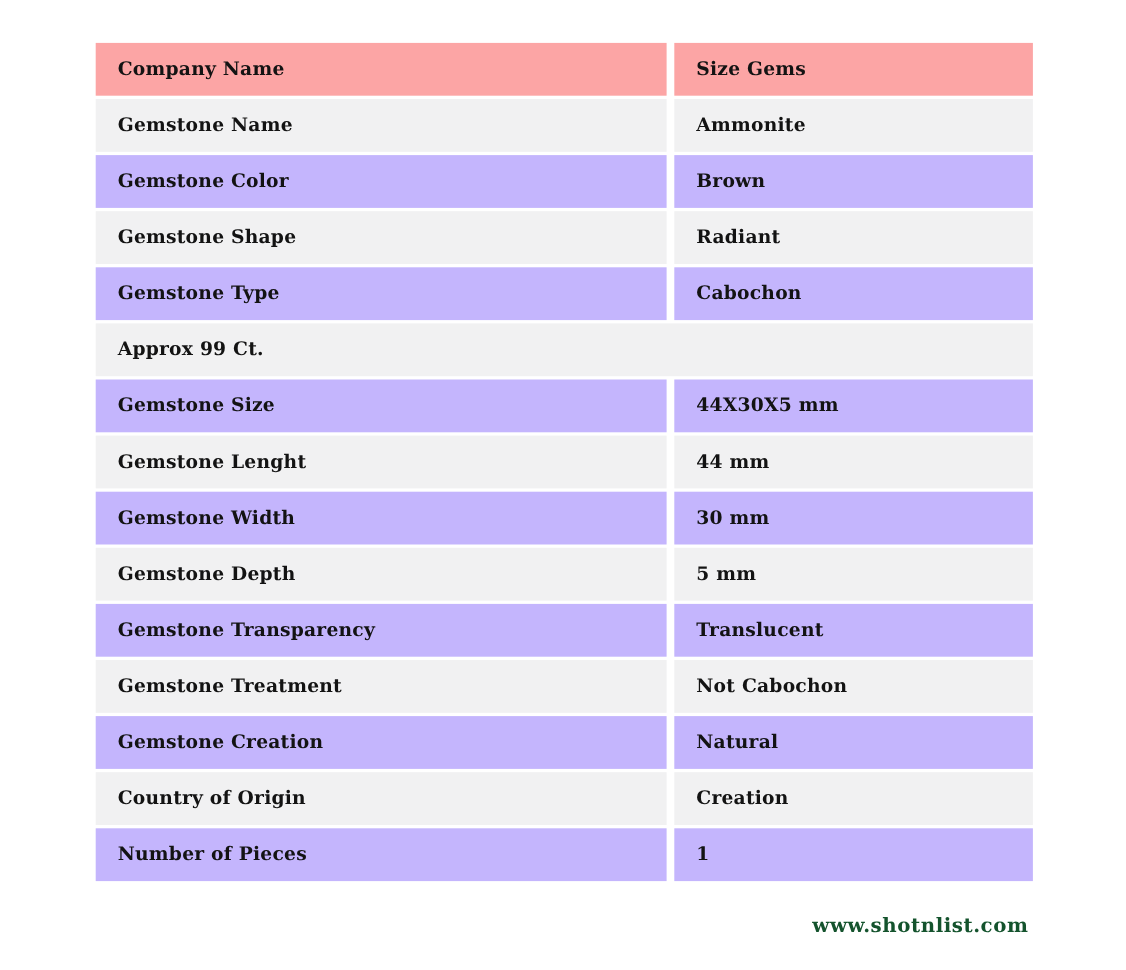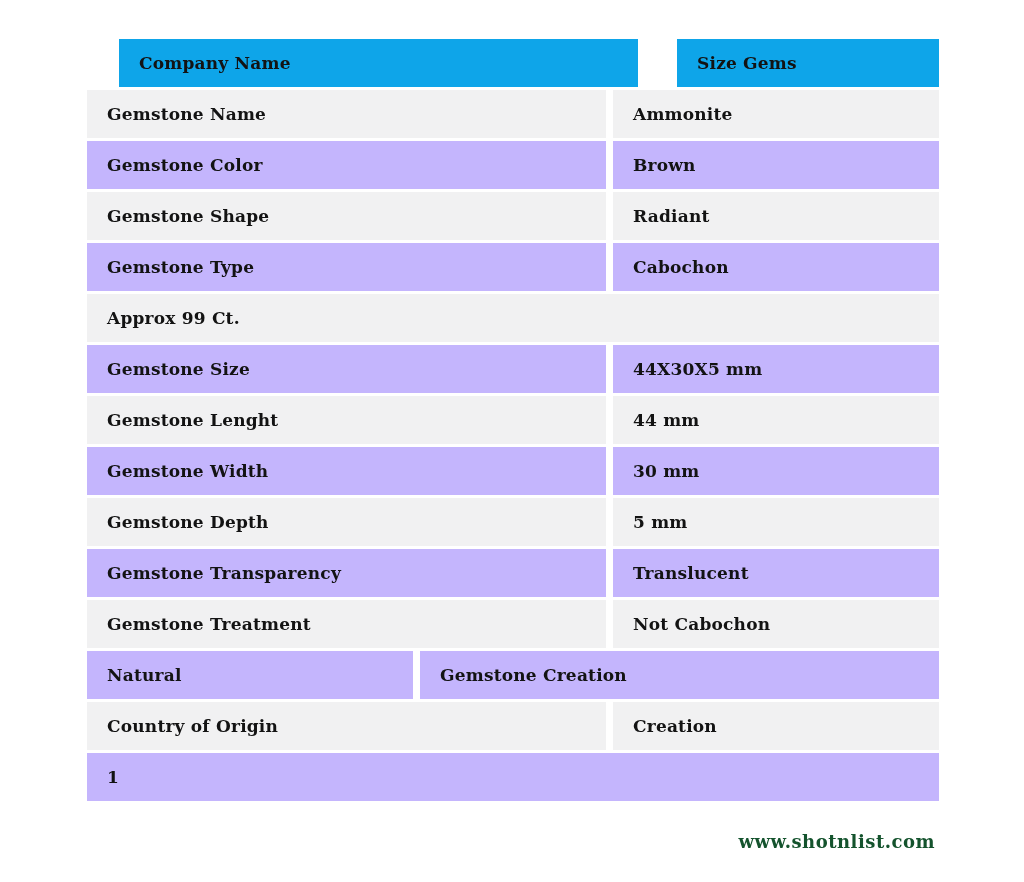--- a/index.html
+++ b/index.html
@@ -29,21 +29,21 @@
     padding: 0 20px;
     font-size: 17px;
     font-weight: bold;
     color: #131313;
     letter-spacing: 0.2px;
     white-space: nowrap;
     overflow: hidden;
   }
   .cell.label-cell { width: 519px; flex: 0 0 519px; }
   .cell.value-cell { flex: 1 1 auto; }
-  .spec-row.header-row .cell { background: #0ea5e9; margin-left: 32px; }
+  .spec-row.header-row .cell { background: #fca5a5; }
   
   .spec-row.data-row .cell { background: #c4b5fd; }
   .spec-row.data-row:nth-child(even) .cell { background: #f1f1f2; }
   .watermark {
     position: absolute;
     top: 831px;
     right: 89px;
     font-size: 18px;
     font-weight: bold;
     color: #14532d;
@@ -97,26 +97,27 @@
   </div>
   <div class="spec-row data-row">
     <div class="cell label-cell">Gemstone Transparency</div>
     <div class="cell value-cell">Translucent</div>
   </div>
   <div class="spec-row data-row">
     <div class="cell label-cell">Gemstone Treatment</div>
     <div class="cell value-cell">Not Cabochon</div>
   </div>
   <div class="spec-row data-row">
+    <div class="cell label-cell">Gemstone Creation</div>
     <div class="cell value-cell">Natural</div>
-    <div class="cell label-cell">Gemstone Creation</div>
   </div>
   <div class="spec-row data-row">
     <div class="cell label-cell">Country of Origin</div>
     <div class="cell value-cell">Creation</div>
   </div>
   <div class="spec-row data-row">
+    <div class="cell label-cell">Number of Pieces</div>
     <div class="cell value-cell">1</div>
   </div>
 
 </div>
 
 <div class="watermark">www.shotnlist.com</div>
 
 </body></html>

